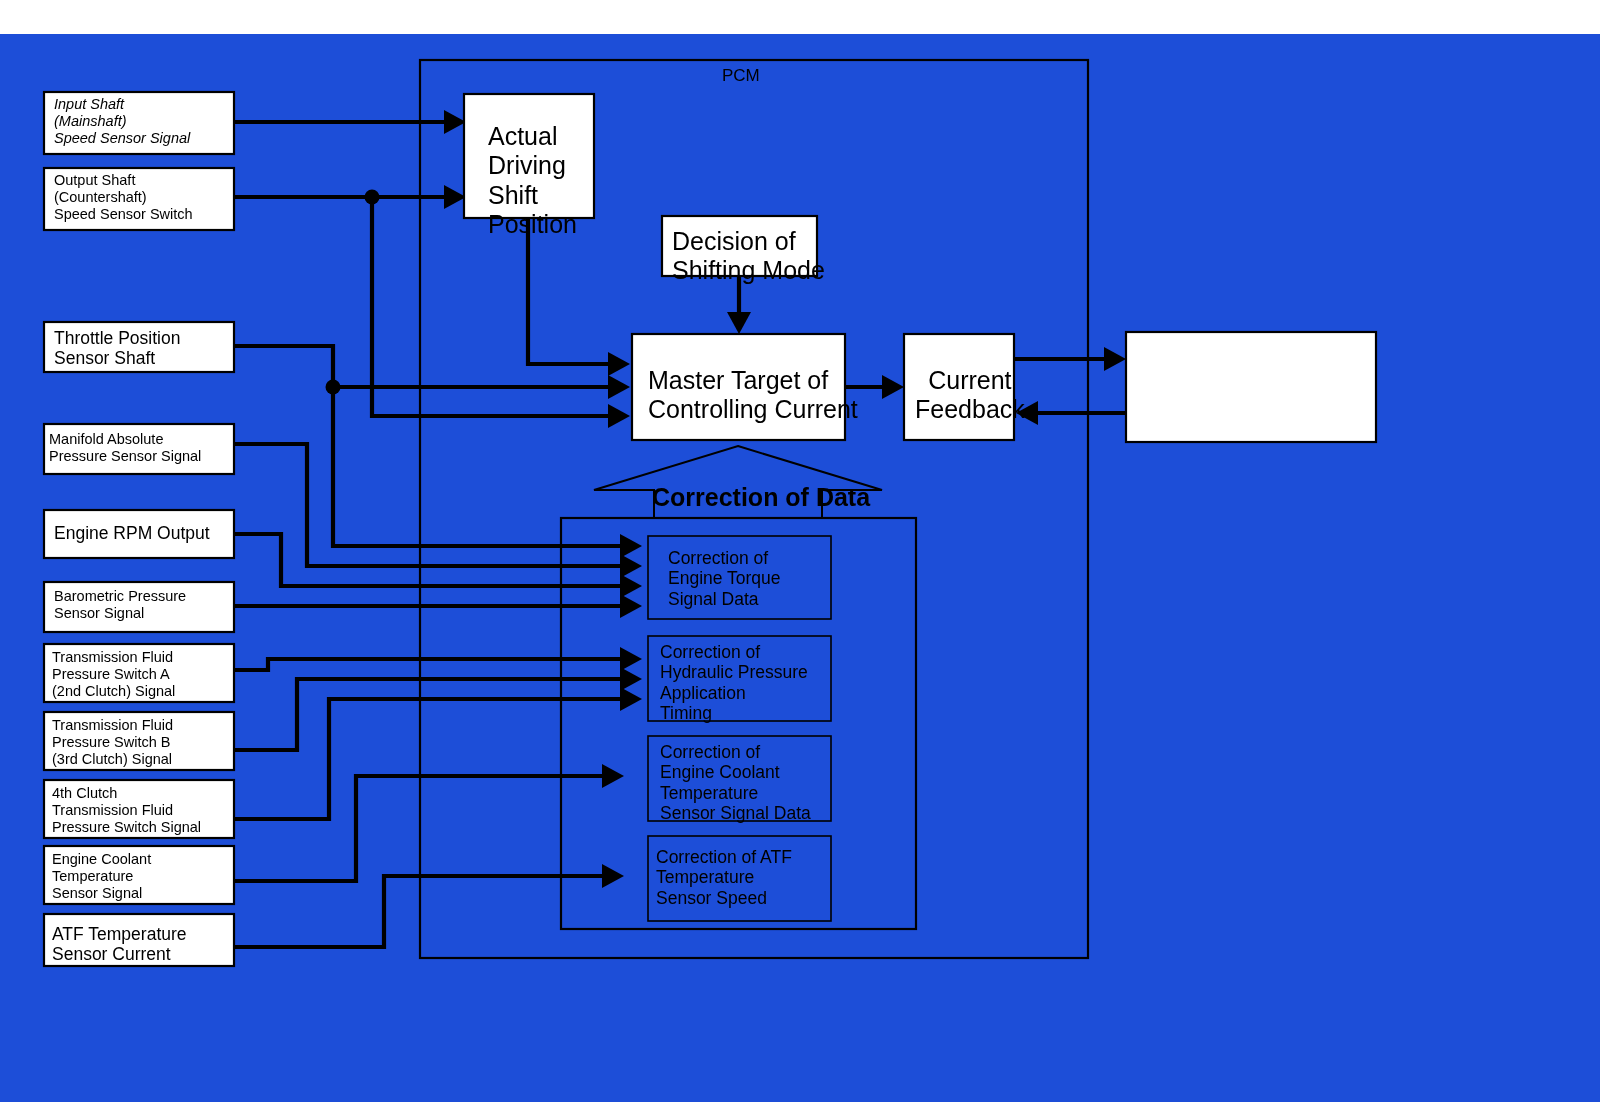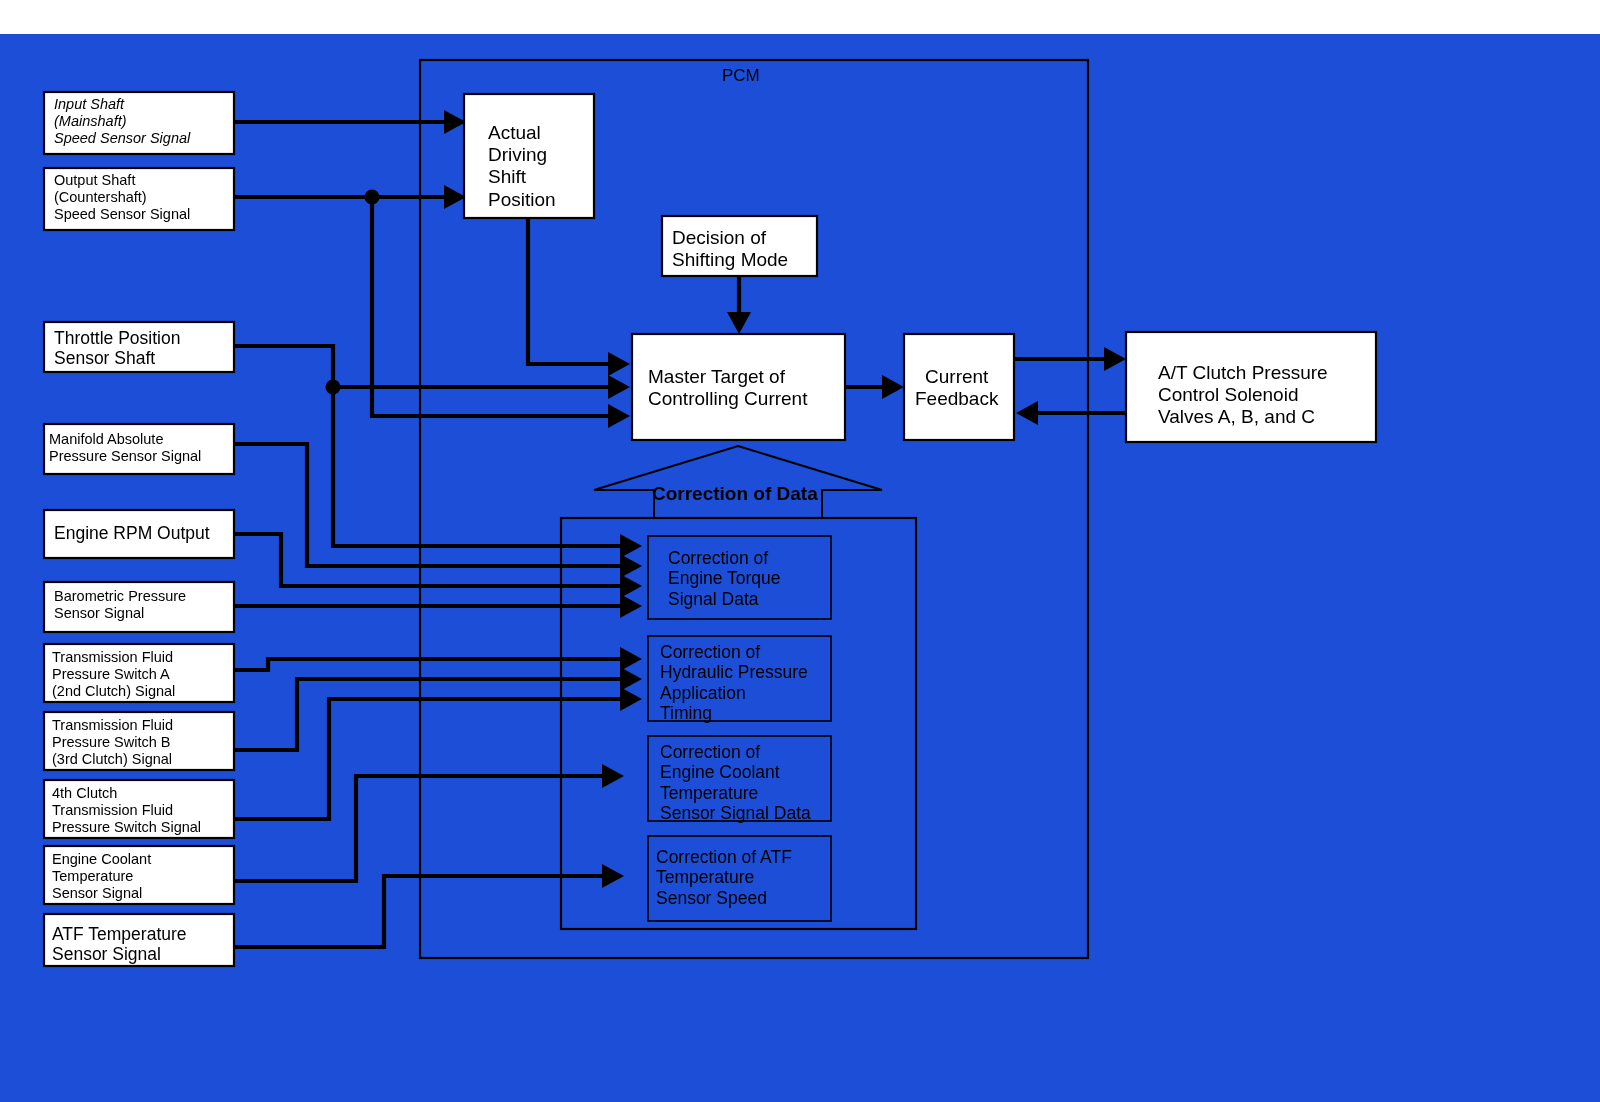--- a/index.html
+++ b/index.html
@@ -67,21 +67,21 @@
     position: absolute;
     font-family: "Liberation Sans", sans-serif;
     color: #000000;
     white-space: pre;
     line-height: 1.17;
     pointer-events: none;
   }
   .lbl-s14 { font-size: 14.5px; }
   .lbl-s16 { font-size: 17px; }
   .lbl-s17 { font-size: 17.5px; }
-  .lbl-s18 { font-size: 19px; }
+  .lbl-s18 { font-size: 25px; }
 </style>
 </head>
 <body>
 
 <div id="diagram-root">
 
   <svg class="layer" viewBox="0 0 1600 1102">
 
     <rect class="container-rect" x="420" y="26" width="668" height="898"></rect>
 
@@ -175,42 +175,42 @@
 
   </svg>
 
   <div class="lbl lbl-s16" style="left:722px; top:32px;">PCM</div>
 
   <div class="lbl lbl-s14" style="left:54px; top:62px;font-style:italic;">Input Shaft
 (Mainshaft)
 Speed Sensor Signal</div>
   <div class="lbl lbl-s14" style="left:54px; top:138px;">Output Shaft
 (Countershaft)
-Speed Sensor Signal</div>
+Speed Sensor Switch</div>
   <div class="lbl lbl-s17" style="left:54px; top:294px;">Throttle Position
 Sensor Shaft</div>
   <div class="lbl lbl-s14" style="left:49px; top:397px;">Manifold Absolute
 Pressure Sensor Signal</div>
   <div class="lbl lbl-s17" style="left:54px; top:489px;">Engine RPM Output</div>
   <div class="lbl lbl-s14" style="left:54px; top:554px;">Barometric Pressure
 Sensor Signal</div>
   <div class="lbl lbl-s14" style="left:52px; top:615px;">Transmission Fluid
 Pressure Switch A
 (2nd Clutch) Signal</div>
   <div class="lbl lbl-s14" style="left:52px; top:683px;">Transmission Fluid
 Pressure Switch B
 (3rd Clutch) Signal</div>
   <div class="lbl lbl-s14" style="left:52px; top:751px;">4th Clutch
 Transmission Fluid
 Pressure Switch Signal</div>
   <div class="lbl lbl-s14" style="left:52px; top:817px;">Engine Coolant
 Temperature
 Sensor Signal</div>
   <div class="lbl lbl-s17" style="left:52px; top:890px;">ATF Temperature
-Sensor Signal</div>
+Sensor Current</div>
 
   <div class="lbl lbl-s18" style="left:488px; top:88px;">Actual
 Driving
 Shift
 Position</div>
   <div class="lbl lbl-s18" style="left:672px; top:193px;">Decision of
 Shifting Mode</div>
   <div class="lbl lbl-s18" style="left:648px; top:332px;">Master Target of
 Controlling Current</div>
   <div class="lbl lbl-s18" style="left:915px; top:332px;text-align:center;">Current
@@ -226,17 +226,14 @@
 Application
 Timing</div>
   <div class="lbl lbl-s17" style="left:660px; top:708px;">Correction of
 Engine Coolant
 Temperature
 Sensor Signal Data</div>
   <div class="lbl lbl-s17" style="left:656px; top:813px;">Correction of ATF
 Temperature
 Sensor Speed</div>
 
-  <div class="lbl lbl-s18" style="left:1158px; top:328px;">A/T Clutch Pressure
-Control Solenoid
-Valves A, B, and C</div>
 
 </div>
 
 </body></html>

